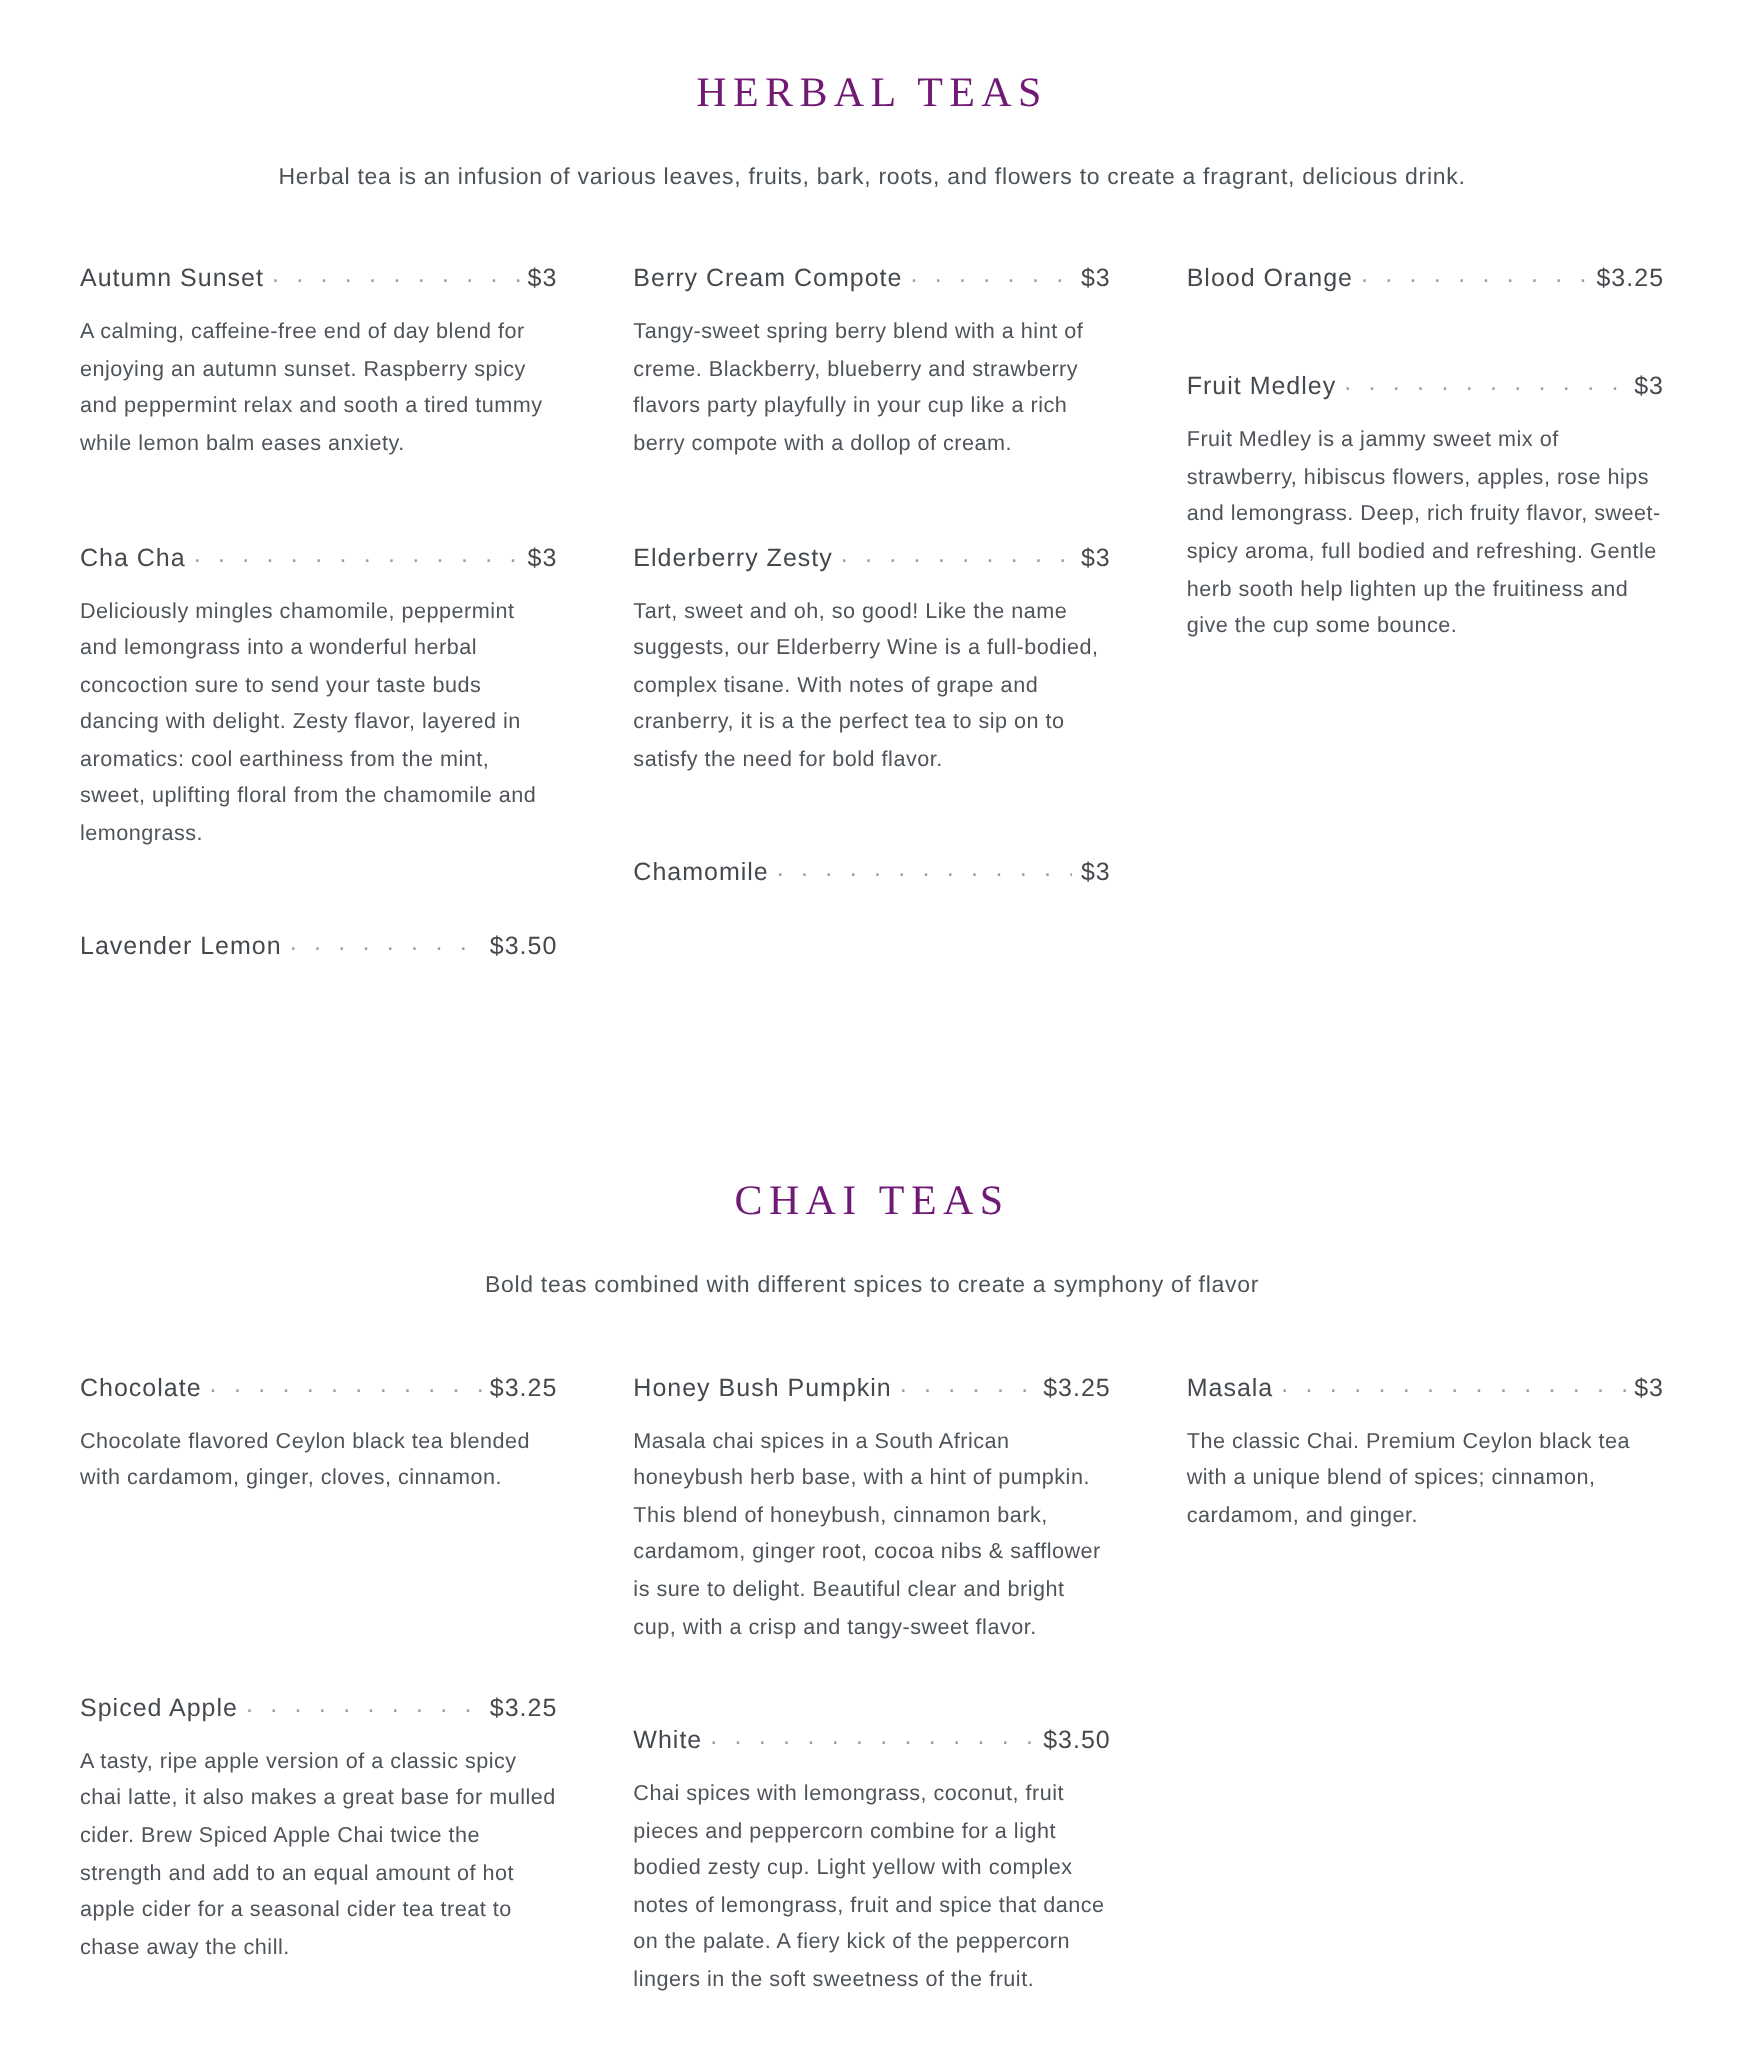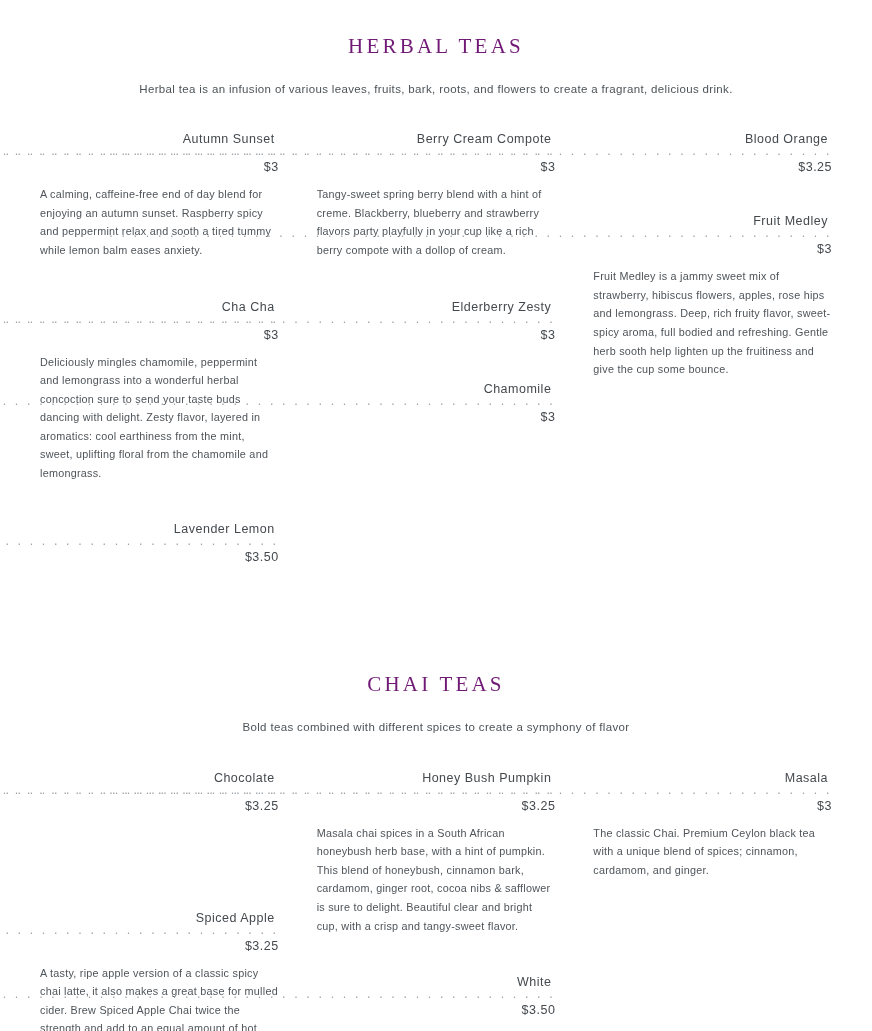--- a/index.html
+++ b/index.html
@@ -55,26 +55,25 @@
     flex: 1 1 0;
     min-width: 0;
   }
 
   .item {
     margin-bottom: 40px;
   }
 
   .item-head {
     display: flex;
-    align-items: flex-end;
+    align-items: center;
     white-space: nowrap;
     font-size: 12.5px;
     color: #44494e;
     letter-spacing: 0.5px;
-    flex-direction: column;
   }
 
   .item-name {
     flex: 0 0 auto;
     padding-right: 4px;
   }
 
   .dots {
     flex: 1 1 auto;
     overflow: hidden;
@@ -152,20 +151,21 @@
           </div>
           <div class="item-desc">Tangy-sweet spring berry blend with a hint of creme. Blackberry, blueberry and strawberry flavors party playfully in your cup like a rich berry compote with a dollop of cream.</div>
         </div>
 
         <div class="item">
           <div class="item-head">
             <span class="item-name">Elderberry Zesty</span>
             <span class="dots">. . . . . . . . . . . . . . . . . . . . . . . . . . . . . . . . . . . . . . . . . . . . . . . . . . . . . . . . . . . .</span>
             <span class="item-price">$3</span>
           </div>
+          <div class="item-desc">Tart, sweet and oh, so good! Like the name suggests, our Elderberry Wine is a full-bodied, complex tisane. With notes of grape and cranberry, it is a the perfect tea to sip on to satisfy the need for bold flavor.</div>
         </div>
 
         <div class="item">
           <div class="item-head">
             <span class="item-name">Chamomile</span>
             <span class="dots">. . . . . . . . . . . . . . . . . . . . . . . . . . . . . . . . . . . . . . . . . . . . . . . . . . . . . . . . . . . .</span>
             <span class="item-price">$3</span>
           </div>
         </div>
       </div>
@@ -200,20 +200,21 @@
 
     <div class="columns">
 
       <div class="column">
         <div class="item">
           <div class="item-head">
             <span class="item-name">Chocolate</span>
             <span class="dots">. . . . . . . . . . . . . . . . . . . . . . . . . . . . . . . . . . . . . . . . . . . . . . . . . . . . . . . . . . . .</span>
             <span class="item-price">$3.25</span>
           </div>
+          <div class="item-desc">Chocolate flavored Ceylon black tea blended with cardamom, ginger, cloves, cinnamon.</div>
         </div>
 
         <div class="spacer-large"></div>
 
         <div class="item">
           <div class="item-head">
             <span class="item-name">Spiced Apple</span>
             <span class="dots">. . . . . . . . . . . . . . . . . . . . . . . . . . . . . . . . . . . . . . . . . . . . . . . . . . . . . . . . . . . .</span>
             <span class="item-price">$3.25</span>
           </div>

